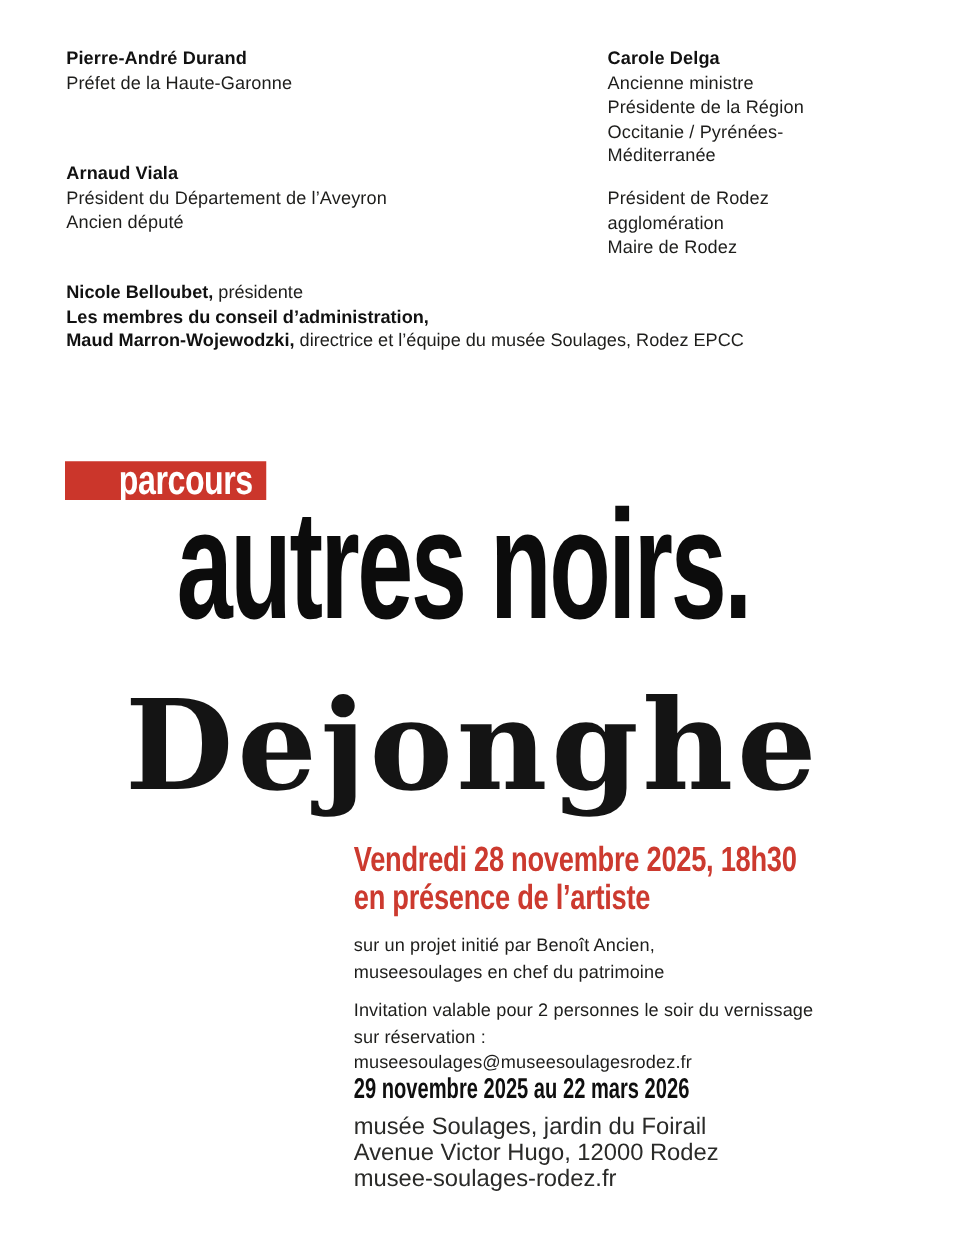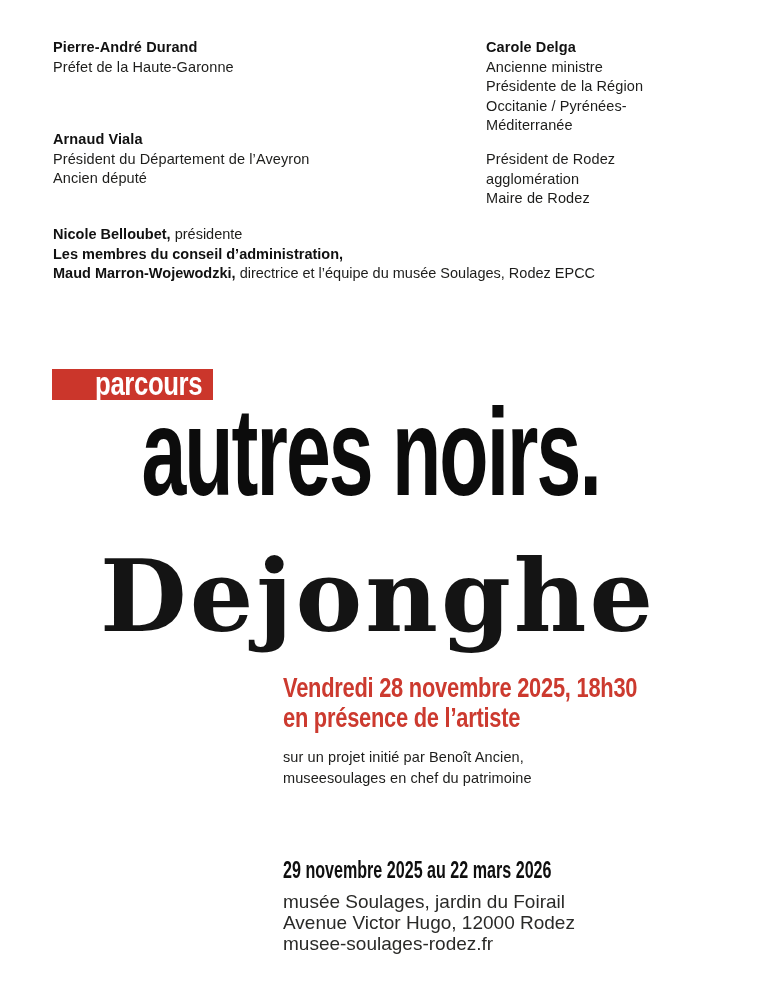--- a/index.html
+++ b/index.html
@@ -122,20 +122,24 @@
   <div class="abs event-date" style="color: rgb(204, 58, 47);">
     <div>Vendredi 28 novembre 2025, 18h30</div>
     <div>en présence de l’artiste</div>
   </div>
 
   <div class="abs smalltext project">
     <div>sur un projet initié par Benoît Ancien,</div>
     <div>museesoulages en chef du patrimoine</div>
   </div>
 
+  <div class="abs smalltext invitation">
+    <div>Invitation valable pour 2 personnes le soir du vernissage</div>
+    <div>sur réservation : museesoulages@museesoulagesrodez.fr</div>
+  </div>
 
   <div class="abs expo-dates">
     <span>29 novembre 2025 au 22 mars 2026</span>
   </div>
 
   <div class="abs venue">
     <div>musée Soulages, jardin du Foirail</div>
     <div>Avenue Victor Hugo, 12000 Rodez</div>
     <div>musee-soulages-rodez.fr</div>
   </div>

